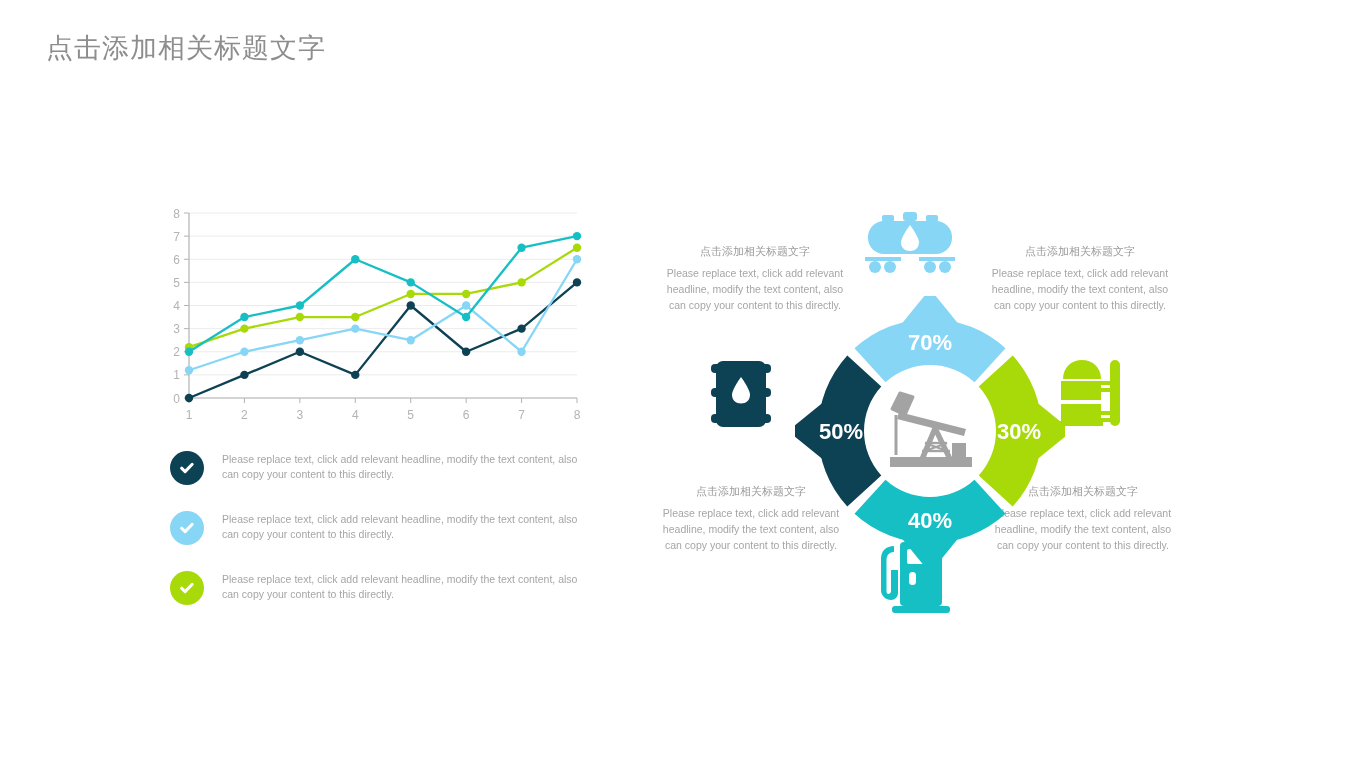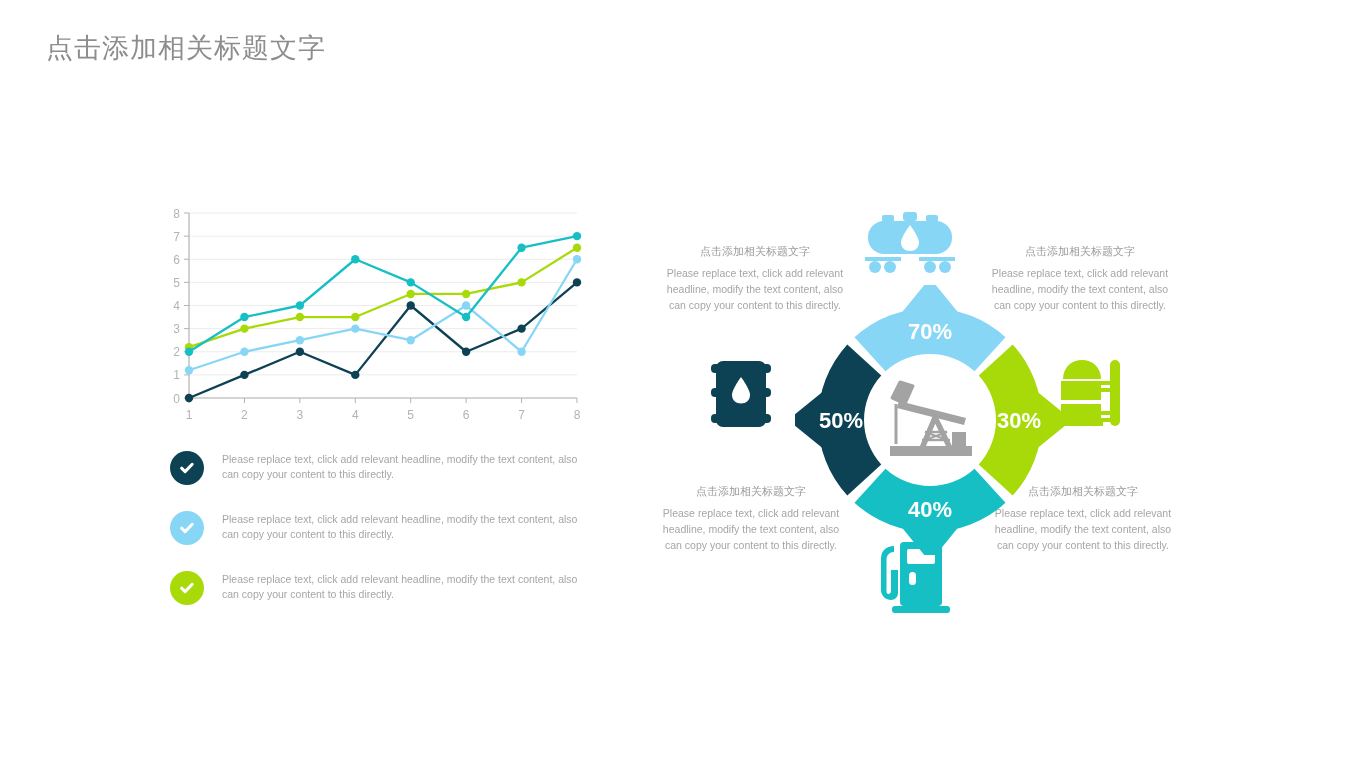--- a/index.html
+++ b/index.html
@@ -78,21 +78,21 @@
   .info-panel {
     position: absolute;
     left: 640px;
     top: 200px;
     width: 580px;
     height: 430px;
   }
   .donut-stage {
     position: absolute;
     left: 203px;
-    top: 11px;
+    top: 22px;
     width: 175px;
     height: 420px;
   }
   .donut-svg { display: block; }
 
   .corner-label {
     position: absolute;
     width: 190px;
     text-align: center;
   }

